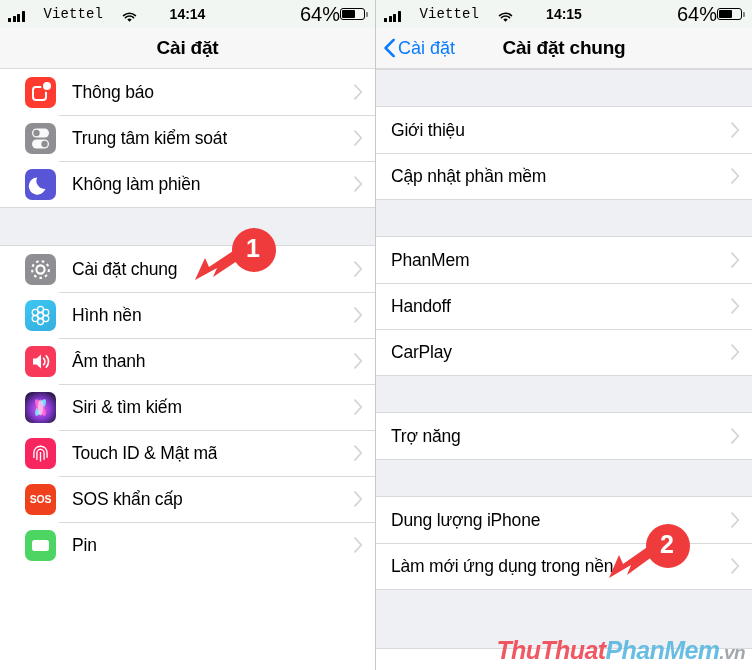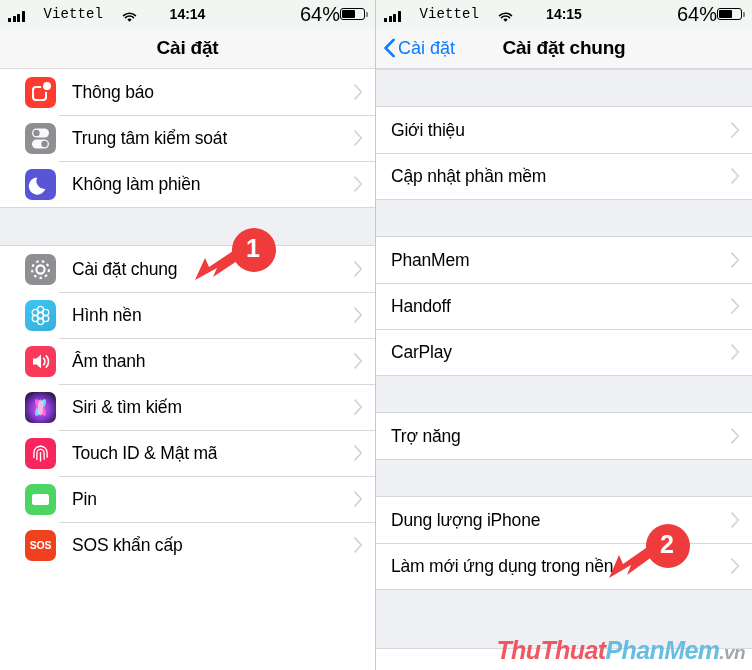--- a/index.html
+++ b/index.html
@@ -291,33 +291,33 @@
                 <path d="M15.5 14.6v8.3"></path>
               </g>
             </svg>
         </span>
         <span class="label">Touch ID &amp; Mật mã</span>
         <span class="chev"><svg viewBox="0 0 9 16" width="9" height="16">
               <path d="M1 1.2 7.3 8 1 14.8" stroke="#9a9a9e" stroke-width="1.8" fill="none" stroke-linecap="round" stroke-linejoin="round"></path>
             </svg></span>
       </div>
       <div class="row indent">
-        <span class="ico ic-pin">
-            <i></i>
-          </span>
-        <span class="label">Pin</span>
-        <span class="chev"><svg viewBox="0 0 9 16" width="9" height="16">
-              <path d="M1 1.2 7.3 8 1 14.8" stroke="#9a9a9e" stroke-width="1.8" fill="none" stroke-linecap="round" stroke-linejoin="round"></path>
-            </svg></span>
-      </div>
-      <div class="row indent">
         <span class="ico ic-sos">
             <span>SOS</span>
           </span>
         <span class="label">SOS khẩn cấp</span>
+        <span class="chev"><svg viewBox="0 0 9 16" width="9" height="16">
+              <path d="M1 1.2 7.3 8 1 14.8" stroke="#9a9a9e" stroke-width="1.8" fill="none" stroke-linecap="round" stroke-linejoin="round"></path>
+            </svg></span>
+      </div>
+      <div class="row indent">
+        <span class="ico ic-pin">
+            <i></i>
+          </span>
+        <span class="label">Pin</span>
         <span class="chev"><svg viewBox="0 0 9 16" width="9" height="16">
               <path d="M1 1.2 7.3 8 1 14.8" stroke="#9a9a9e" stroke-width="1.8" fill="none" stroke-linecap="round" stroke-linejoin="round"></path>
             </svg></span>
       </div>
     </div>
 
     <div class="annot" style="left:183px; top:228px;">
       <svg width="100" height="75" viewBox="0 0 100 75">
         <path d="M63 27 L30 49 L34 40 L12 52 L22 30 L26 39 L59 17 Z" fill="#ef3b3b"></path>
         <circle cx="71" cy="22" r="22" fill="#ef3b3b"></circle>

